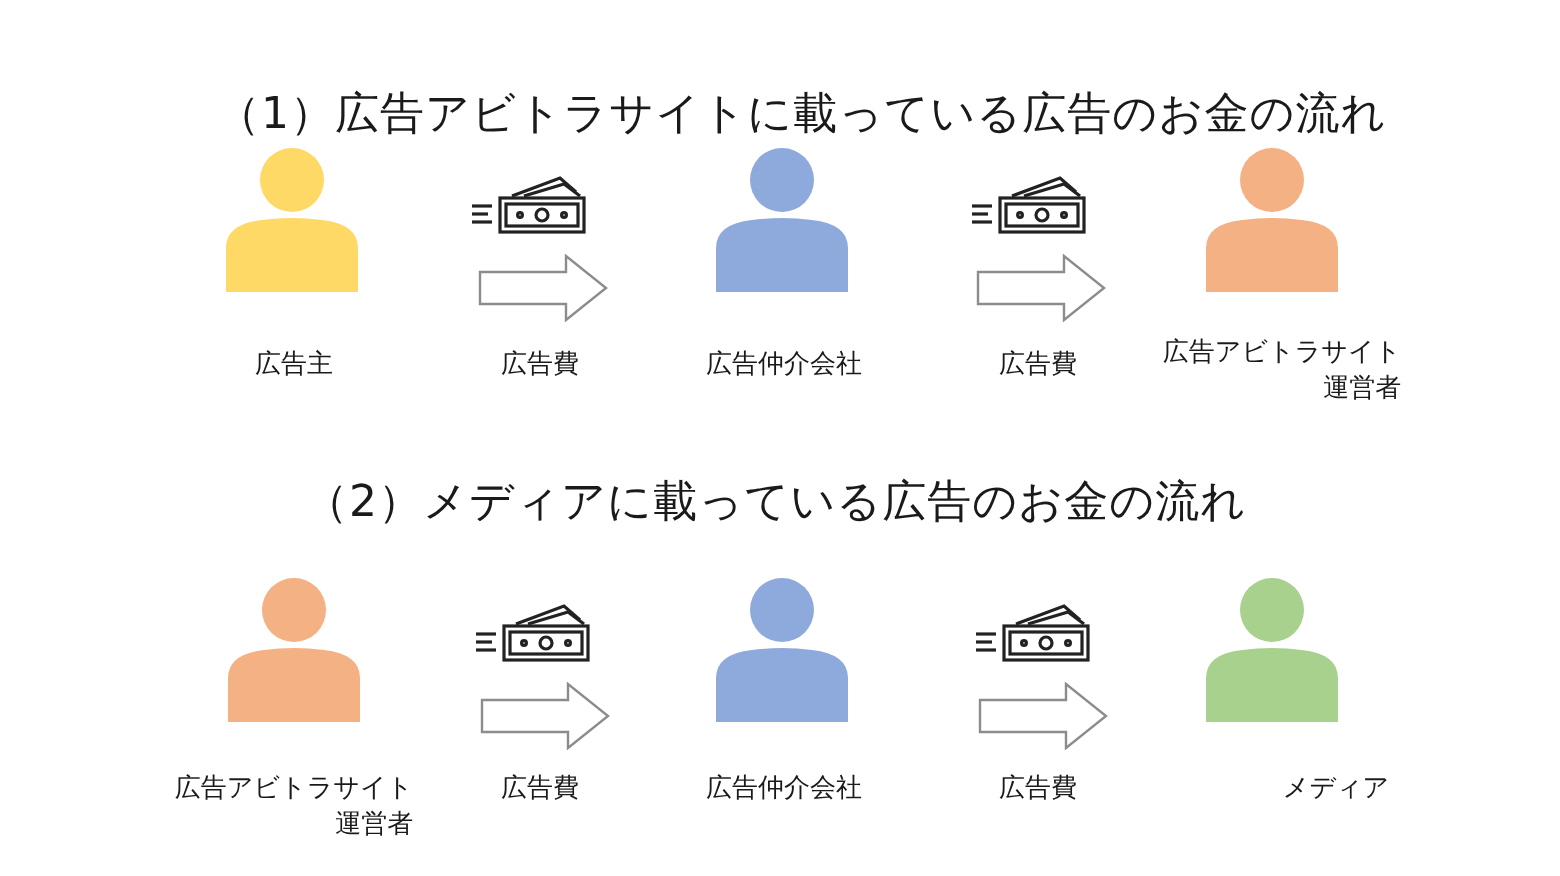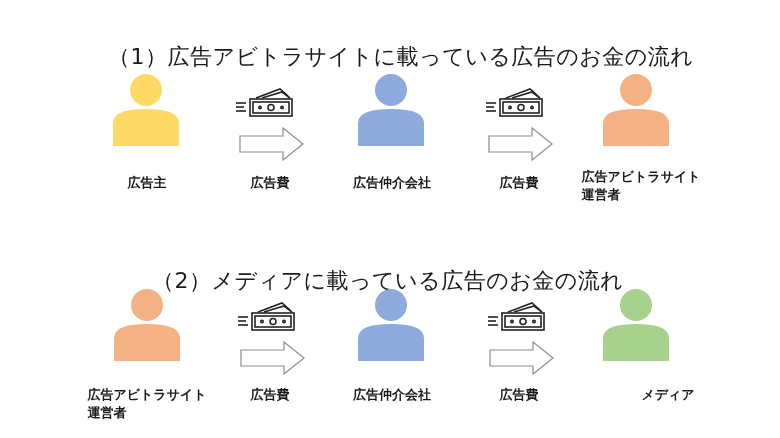--- a/index.html
+++ b/index.html
@@ -1,22 +1,22 @@
 <!DOCTYPE html>
 <html><head>
 <meta charset="utf-8">
 <style>
   html, body { margin:0; padding:0; background:#ffffff; }
   body { width:780px; height:438px; position:relative; overflow:hidden;
          font-family:"DejaVu Sans", "Liberation Sans", sans-serif; color:#1a1a1a; }
   .title { position:absolute; font-weight:normal; font-size:22px; white-space:nowrap; letter-spacing:0.5px;margin-top:16px; }
   .t1 { left:108px; top:26px; }
-  .t2 { left:152px; top:250px; }
+  .t2 { left:152px; top:220px; }
   .person { position:absolute; width:70px; height:76px; }
-  .label { position:absolute; font-weight:bold; font-size:13px; text-align:left; line-height:18px; white-space:nowrap; transform:translateX(-50%); }
+  .label { position:absolute; font-weight:normal; font-size:13px; text-align:right; line-height:18px; white-space:nowrap; transform:translateX(-50%); }
   .money { position:absolute; width:64px; height:32px; }
   .arrow { position:absolute; width:66px; height:34px; }
 </style>
 </head>
 <body>
 
 <div class="title t1">（1）広告アビトラサイトに載っている広告のお金の流れ</div>
 
 <svg class="person" style="left:111px;top:72px" viewBox="0 0 70 76">
   <circle cx="35" cy="18" r="16" fill="#FFD966"></circle>

